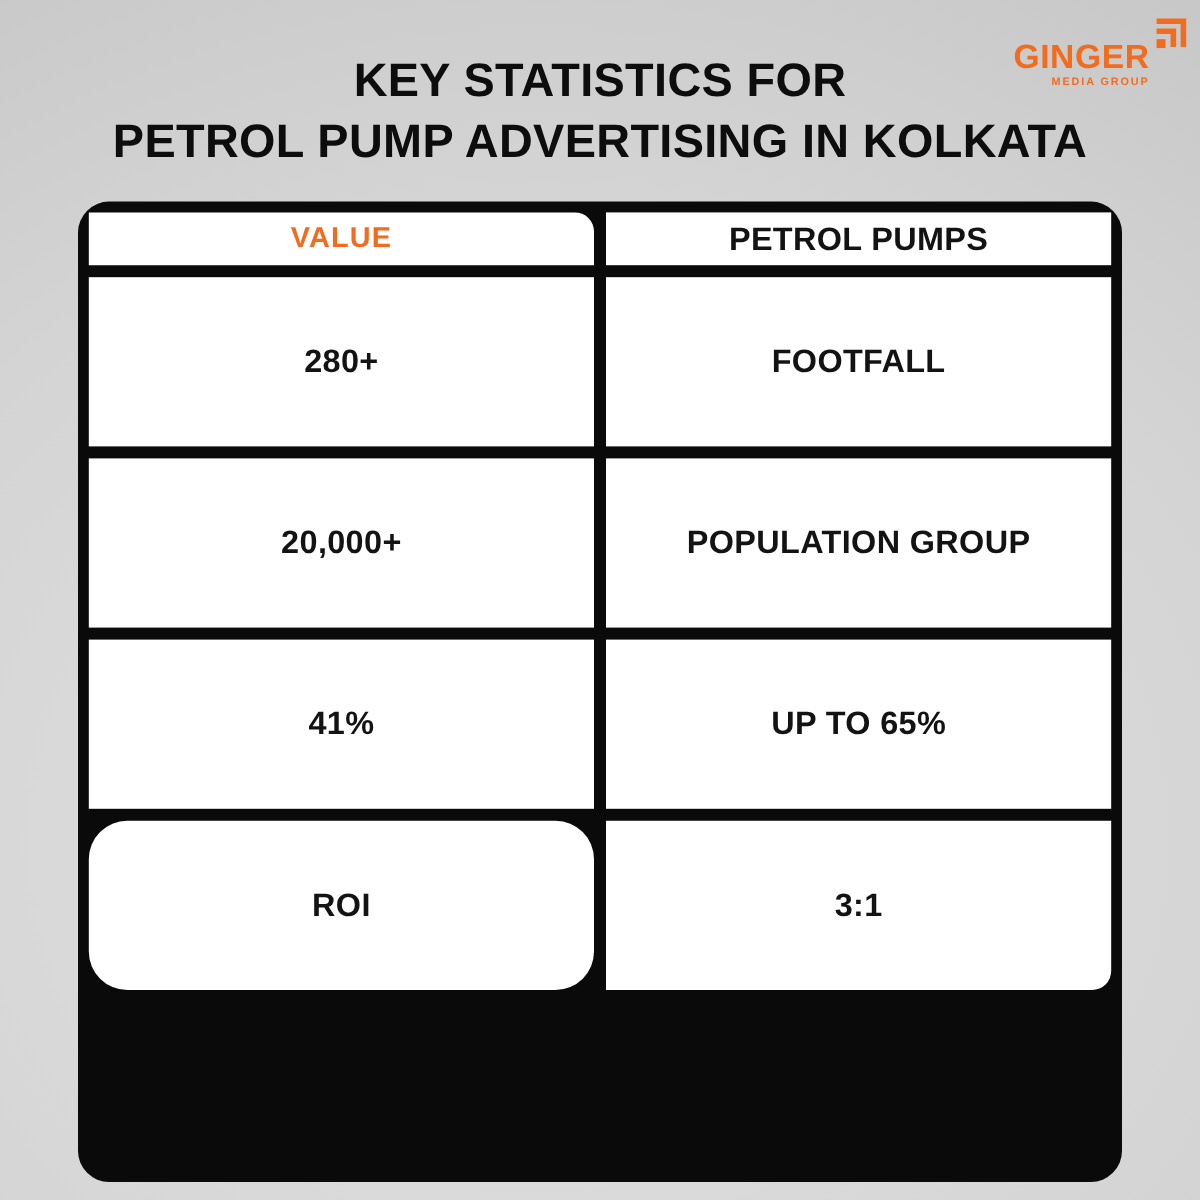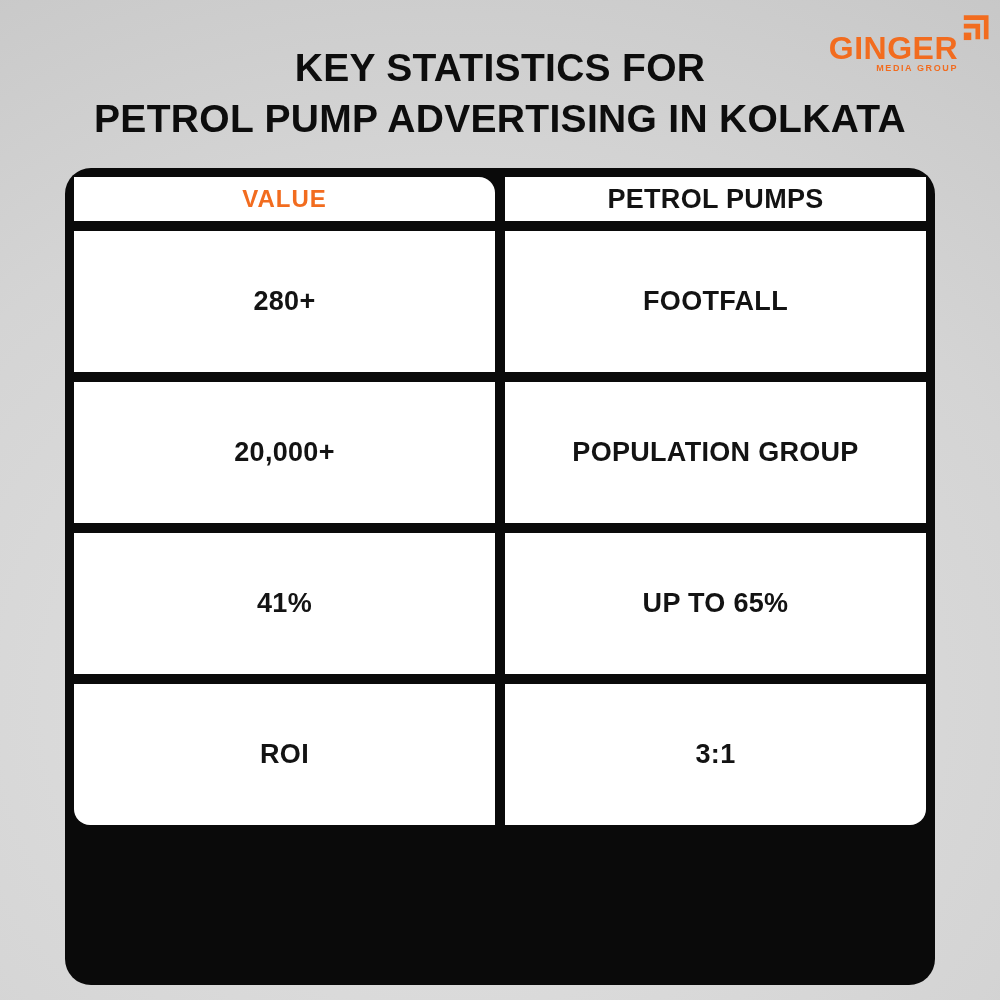--- a/index.html
+++ b/index.html
@@ -34,21 +34,21 @@
     align-items: flex-start;
     gap: 3px;
   }
   .logo-col {
     display: flex;
     flex-direction: column;
     align-items: flex-end;
     margin-top: 21px;
   }
   .logo-name {
-    font-size: 32px;
+    font-size: 28px;
     font-weight: 800;
     letter-spacing: 0.5px;
     color: #f26c1f;
     line-height: 28px;
   }
   .logo-sub {
     font-size: 9px;
     font-weight: 700;
     letter-spacing: 1.6px;
     color: #f26c1f;
@@ -84,21 +84,21 @@
   .body-cell {
     font-size: 27px;
     font-weight: 800;
     letter-spacing: 0.3px;
     line-height: 1.35;
     color: #131313;
     padding: 12px 34px;
   }
   .corner-tl { border-top-left-radius: 16px; }
   .corner-tr { border-top-right-radius: 16px; }
-  .corner-bl { border-bottom-left-radius: 16px; }
+  .corner-bl { border-bottom-left-radius: 16px; border-radius: 32px; }
   .corner-br { border-bottom-right-radius: 16px; }
 </style>
 </head>
 <body>
 
 <div class="page">
 
   <div class="title">
     <span>KEY STATISTICS FOR</span>
     <span>PETROL PUMP ADVERTISING IN KOLKATA</span>

